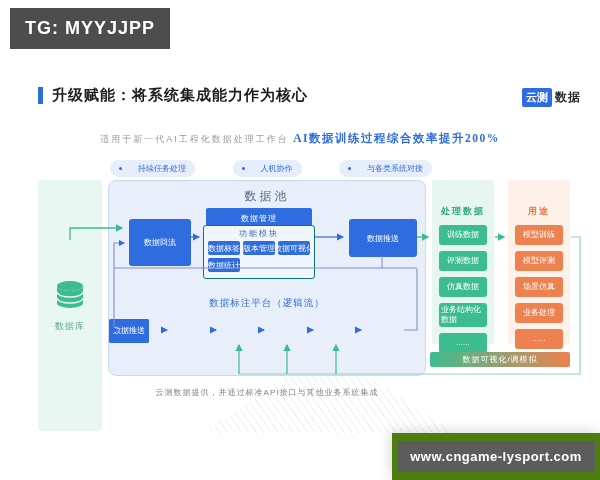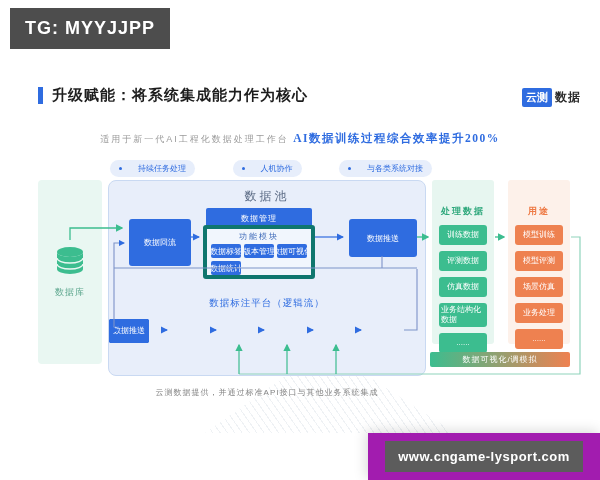--- a/index.html
+++ b/index.html
@@ -26,39 +26,39 @@
   .sub-prefix { color:#9a9a9a; font-size:9px; letter-spacing:2px; }
   .sub-highlight { color:#2f6ce0; font-size:11.5px; font-weight:bold; letter-spacing:1.5px;font-family:Liberation Serif, serif; }
 
   
   .legend { position:absolute; left:110px; top:160px; width:322px; display:flex; justify-content:space-between; }
   .pill { background:#e7eefb; color:#2f6ce0; font-size:8px; padding:3px 9px; border-radius:9px;
     display:flex; align-items:center; gap:16px; }
   .pill .dot { width:3px; height:3px; border-radius:50%; background:#2f6ce0; }
 
   
-  .panel-db { position:absolute; left:38px; top:180px; width:64px; height:184px;
+  .panel-db { position:absolute; left:38px; top:180px; width:64px; height:251px;
     background:#e9f7f2; border-radius:4px; display:flex; flex-direction:column;
     align-items:center; justify-content:center; }
   .db-label { color:#5aa58c; font-size:9px; margin-top:9px; letter-spacing:1px; }
 
   
   .panel-pool { position:absolute; left:108px; top:180px; width:318px; height:196px;
     background:#e8eefa; border:1px solid #c9d9f2; border-radius:8px; }
   .pool-title { position:absolute; top:7px; width:100%; text-align:center; font-size:12px;
     color:#5b6b85; letter-spacing:3px; }
   .bluebox { position:absolute; background:#2f6ce0; color:#fff; border-radius:3px;
     display:flex; align-items:center; justify-content:center; font-size:8px; text-align:center; }
   .inflow { left:20px; top:38px; width:62px; height:47px; }
   .outflow { left:240px; top:38px; width:68px; height:38px; }
   .manage-bar { position:absolute; left:97px; top:27px; width:106px; height:20px;
     background:#2f6ce0; color:#fff; font-size:8px; display:flex; align-items:center;
     justify-content:center; border-radius:2px; letter-spacing:1px; }
   .modules { position:absolute; left:94px; top:44px; width:112px; height:54px;
-    background:#f1f6fd; border:4px solid #0f766e; border-radius:3px; padding:2px 4px; }
+    background:#f1f6fd; border:1px solid #0f766e; border-radius:3px; padding:2px 4px; }
   .modules-title { font-size:8px; color:#3c68b8; text-align:center; letter-spacing:2px; }
   .modules-grid { display:grid; grid-template-columns:1fr 1fr 1fr; gap:3px; margin-top:2px; }
   .module-item { background:#2f6ce0; color:#fff; font-size:8px; height:14px;
     display:flex; align-items:center; justify-content:center; border-radius:2px; white-space:nowrap; overflow:hidden; }
   .platform-title { position:absolute; top:116px; width:100%; text-align:center;
     font-size:9.5px; color:#2f6ce0; letter-spacing:1px; }
   .step { position:absolute; top:138px; width:40px; height:24px; line-height:1.2; padding:0 2px; }
   .step:nth-of-type(1){ left:14px; } .step:nth-of-type(2){ left:62px; }
   .step:nth-of-type(3){ left:111px; } .step:nth-of-type(4){ left:159px; }
   .step:nth-of-type(5){ left:208px; } .step:nth-of-type(6){ left:256px; }
@@ -86,21 +86,21 @@
     clip-path:polygon(48% 0, 100% 100%, 0 100%); }
 
   
   .caption { position:absolute; left:108px; top:387px; width:318px; text-align:center;
     font-size:8px; color:#848484; letter-spacing:1px; }
 
   
   .connectors { position:absolute; left:0; top:0; pointer-events:none; }
 
   
-  .footer-card { position:absolute; right:0; bottom:0; width:232px; height:47px; background:#a21caf;
+  .footer-card { position:absolute; right:0; bottom:0; width:208px; height:47px; background:#4d7c0f;
     box-shadow:-2px -2px 12px rgba(0,0,0,.15); display:flex; align-items:center; justify-content:center; }
   .footer-url { background:#5c5c5c; color:#fff; font-size:13px; font-weight:bold;
     padding:8px 13px; letter-spacing:.5px; }
 </style>
 </head>
 <body>
 
 <div class="canvas">
 
   <div class="tg-badge">TG: MYYJJPP</div>

